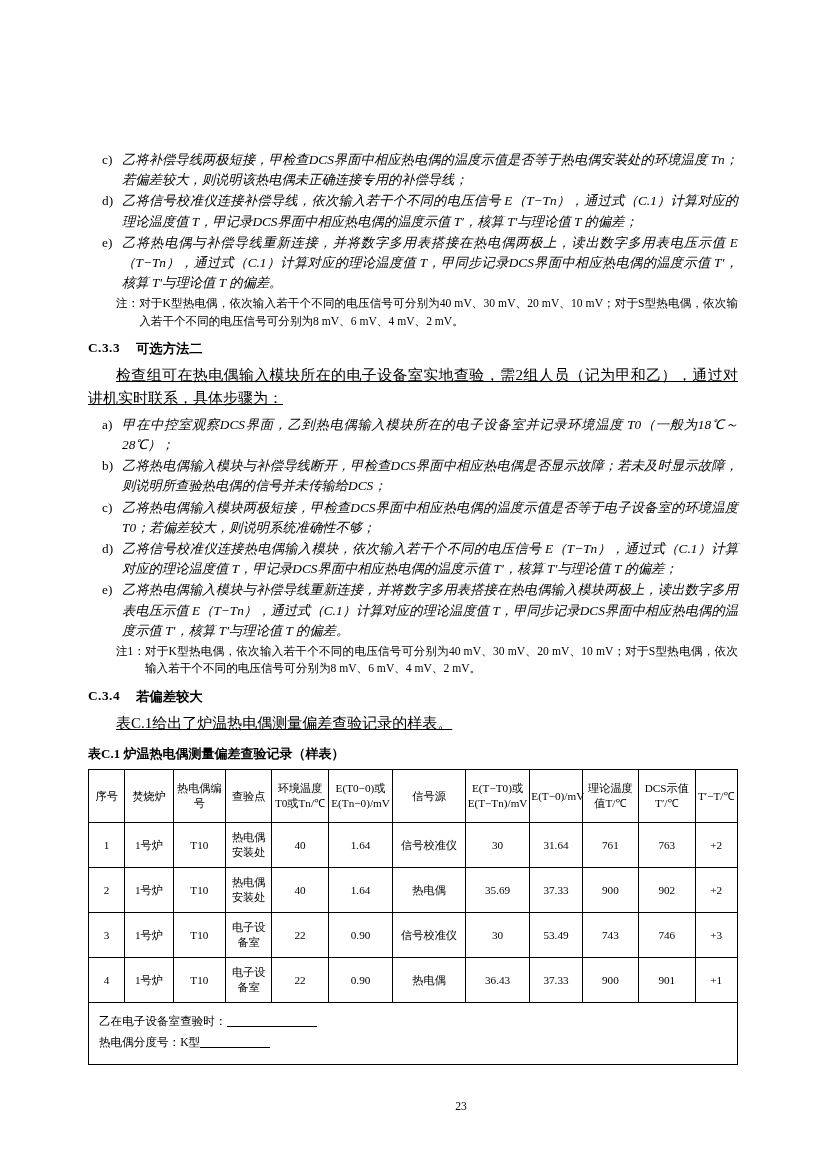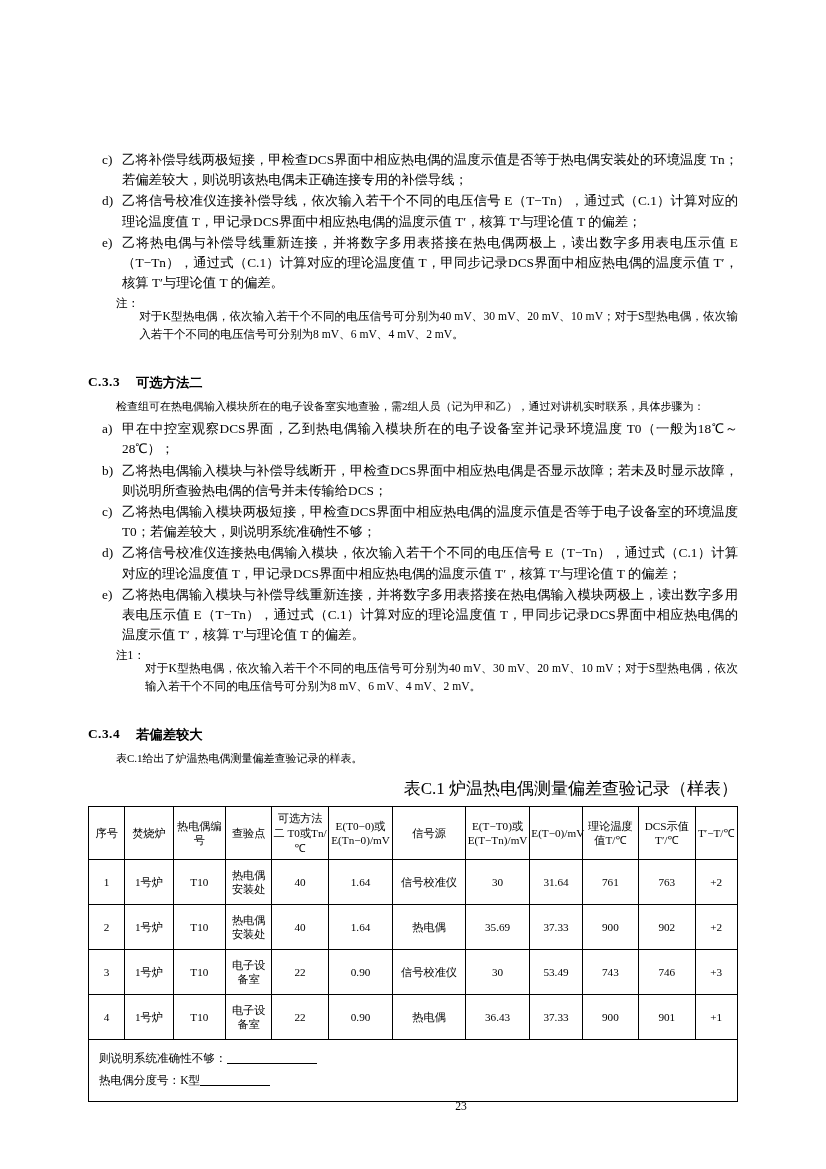--- a/index.html
+++ b/index.html
@@ -38,61 +38,62 @@
     width: 34px;
     flex: 0 0 34px;
     text-align: left;
     padding-left: 14px;
     box-sizing: border-box;
     font-family: "Liberation Serif", serif;
   }
   .clause-body {
     flex: 1 1 auto;
     text-align: justify;
+    font-style: italic;
   }
   .note {
     font-size: 11.6px;
     line-height: 1.5;
     margin: 2px 0 0 0;
     display: flex;
     align-items: flex-start;
   }
   .note-label {
     flex: 0 0 auto;
     white-space: nowrap;
   }
   .note-text {
     flex: 1 1 auto;
     text-align: justify;
-    margin-top: 13px;
   }
   .note-indent {
     padding-left: 28px;
   }
   .section-head {
     font-size: 13.3px;
     font-weight: bold;
-    margin: 31px 0 6px 0;
+    margin: 10px 0 6px 0;
     display: flex;
     gap: 16px;
   }
   .section-num {
     letter-spacing: 0.5px;
   }
   .para {
-    font-size: 11px;
+    font-size: 15px;
     line-height: 1.55;
     text-indent: 28px;
     text-align: justify;
     margin: 0 0 4px 0;
+    text-decoration: underline;
   }
   .table-title {
-    text-align: right;
-    font-size: 17px;
-    font-weight: normal;
+    text-align: left;
+    font-size: 13px;
+    font-weight: bold;
     margin: 10px 0 6px 0;
   }
   table.data {
     border-collapse: collapse;
     width: 650px;
     margin: 0 auto;
     font-size: 11.2px;
     table-layout: fixed;
   }
   table.data th, table.data td {
@@ -218,21 +219,21 @@
       <col style="width:56px">
       <col style="width:56px">
       <col style="width:42px">
     </colgroup>
     <thead>
       <tr>
         <th>序号</th>
         <th>焚烧炉</th>
         <th>热电偶编号</th>
         <th>查验点</th>
-        <th>可选方法二 T0或Tn/℃</th>
+        <th>环境温度 T0或Tn/℃</th>
         <th>E(T0−0)或E(Tn−0)/mV</th>
         <th>信号源</th>
         <th>E(T−T0)或E(T−Tn)/mV</th>
         <th>E(T−0)/mV</th>
         <th>理论温度值T/℃</th>
         <th>DCS示值T′/℃</th>
         <th>T′−T/℃</th>
       </tr>
     </thead>
     <tbody>
@@ -290,21 +291,21 @@
         <td>37.33</td>
         <td>900</td>
         <td>901</td>
         <td>+1</td>
       </tr>
     </tbody>
   </table>
 
   <div class="footer-box">
     <div>
-      <span>则说明系统准确性不够：</span><span class="fill-line"></span>
+      <span>乙在电子设备室查验时：</span><span class="fill-line"></span>
     </div>
     <div>
       <span>热电偶分度号：K型</span><span class="fill-line short"></span>
     </div>
   </div>
 
   <div class="page-number">23</div>
 </div>
 
 </body></html>

